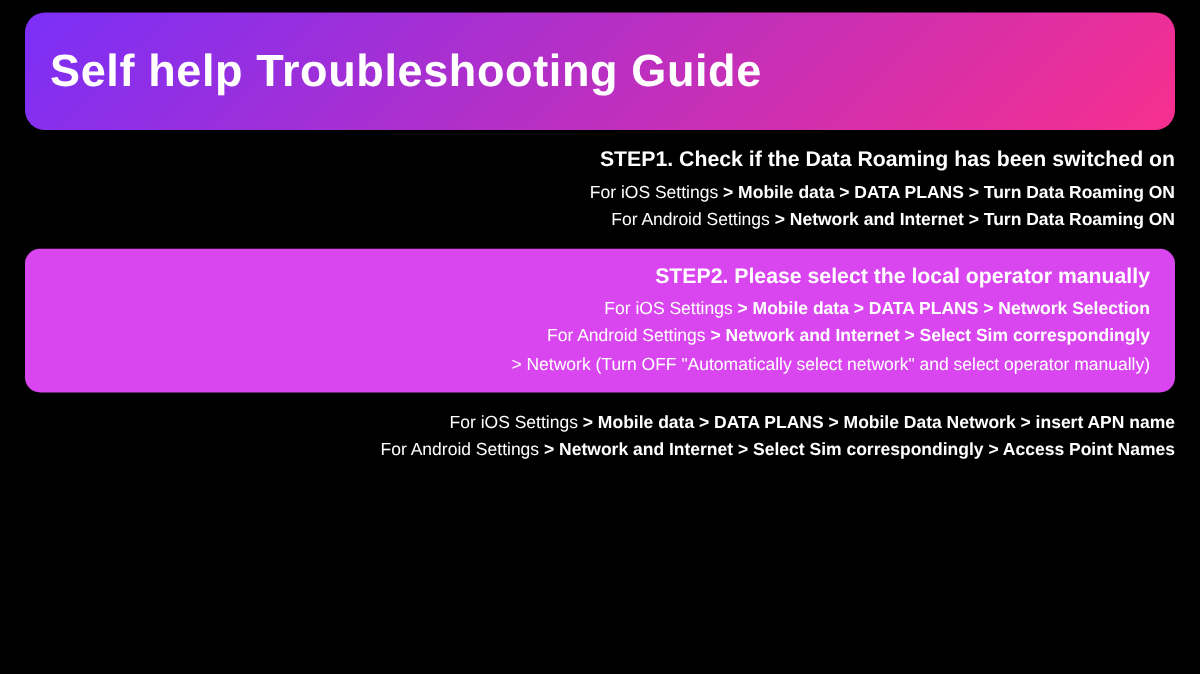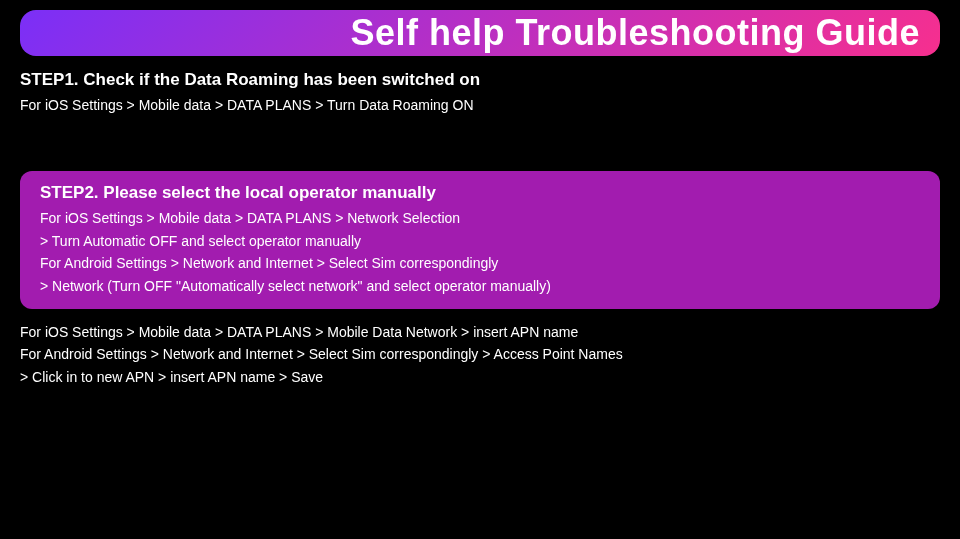--- a/index.html
+++ b/index.html
@@ -14,95 +14,95 @@
       align-items: center;
       justify-content: flex-start;
       overflow: hidden;
       padding: 10px 20px 10px 20px;
     }
 
     .title-banner {
       width: 100%;
       background: linear-gradient(135deg, #7b2ff7, #f72f8e);
       border-radius: 16px;
-      padding: 2px 20px;
-      text-align: right;
+      padding: 26px 20px;
+      text-align: left;
       margin-bottom: 14px;
     }
 
     .title-text {
       font-size: 36px;
       font-weight: 900;
       color: #fff;
       letter-spacing: 0.5px;
     }
 
     .step-section {
       width: 100%;
-      text-align: left;
+      text-align: right;
       margin-bottom: 12px;
       color: #fff;
     }
 
     .step-section.highlighted {
-      background: #a21caf;
+      background: #d946ef;
       border-radius: 12px;
       padding: 12px 20px;
       margin-bottom: 12px;
-      margin-top: 43px;
     }
 
     .step-title {
       font-size: 17px;
       font-weight: 800;
       color: #fff;
       margin-bottom: 4px;
     }
 
     .step-line {
       font-size: 14px;
       color: #fff;
       line-height: 1.6;
     }
 
     .step-line .bold {
       font-weight: 400;
     }
 
     .step-line .normal {
-      font-weight: 400;
+      font-weight: 700;
     }
   </style>
 </head>
 <body>
 
 <div class="title-banner">
   <span class="title-text">Self help Troubleshooting Guide</span>
 </div>
 
 <div class="step-section">
   <div class="step-title">STEP1. Check if the Data Roaming has been switched on</div>
   <div class="step-line">
     <span class="bold">For iOS Settings</span><span class="normal"> &gt; Mobile data &gt; DATA PLANS &gt; Turn Data Roaming ON</span>
   </div>
+  <div class="step-line">
+    <span class="bold">For Android Settings</span><span class="normal"> &gt; Network and Internet &gt; Turn Data Roaming ON</span>
+  </div>
 </div>
 
 <div class="step-section highlighted">
   <div class="step-title">STEP2. Please select the local operator manually</div>
   <div class="step-line">
     <span class="bold">For iOS Settings</span><span class="normal"> &gt; Mobile data &gt; DATA PLANS &gt; Network Selection</span>
   </div>
-  <div class="step-line">&gt; Turn Automatic OFF and select operator manually</div>
   <div class="step-line">
     <span class="bold">For Android Settings</span><span class="normal"> &gt; Network and Internet &gt; Select Sim correspondingly</span>
   </div>
   <div class="step-line">&gt; Network (Turn OFF "Automatically select network" and select operator manually)</div>
 </div>
 
 <div class="step-section">
   <div class="step-line">
     <span class="bold">For iOS Settings</span><span class="normal"> &gt; Mobile data &gt; DATA PLANS &gt; Mobile Data Network &gt; insert APN name</span>
   </div>
   <div class="step-line">
     <span class="bold">For Android Settings</span><span class="normal"> &gt; Network and Internet &gt; Select Sim correspondingly &gt; Access Point Names</span>
   </div>
-  <div class="step-line">&gt; Click in to new APN &gt; insert APN name &gt; Save</div>
 </div>
 
 </body></html>

